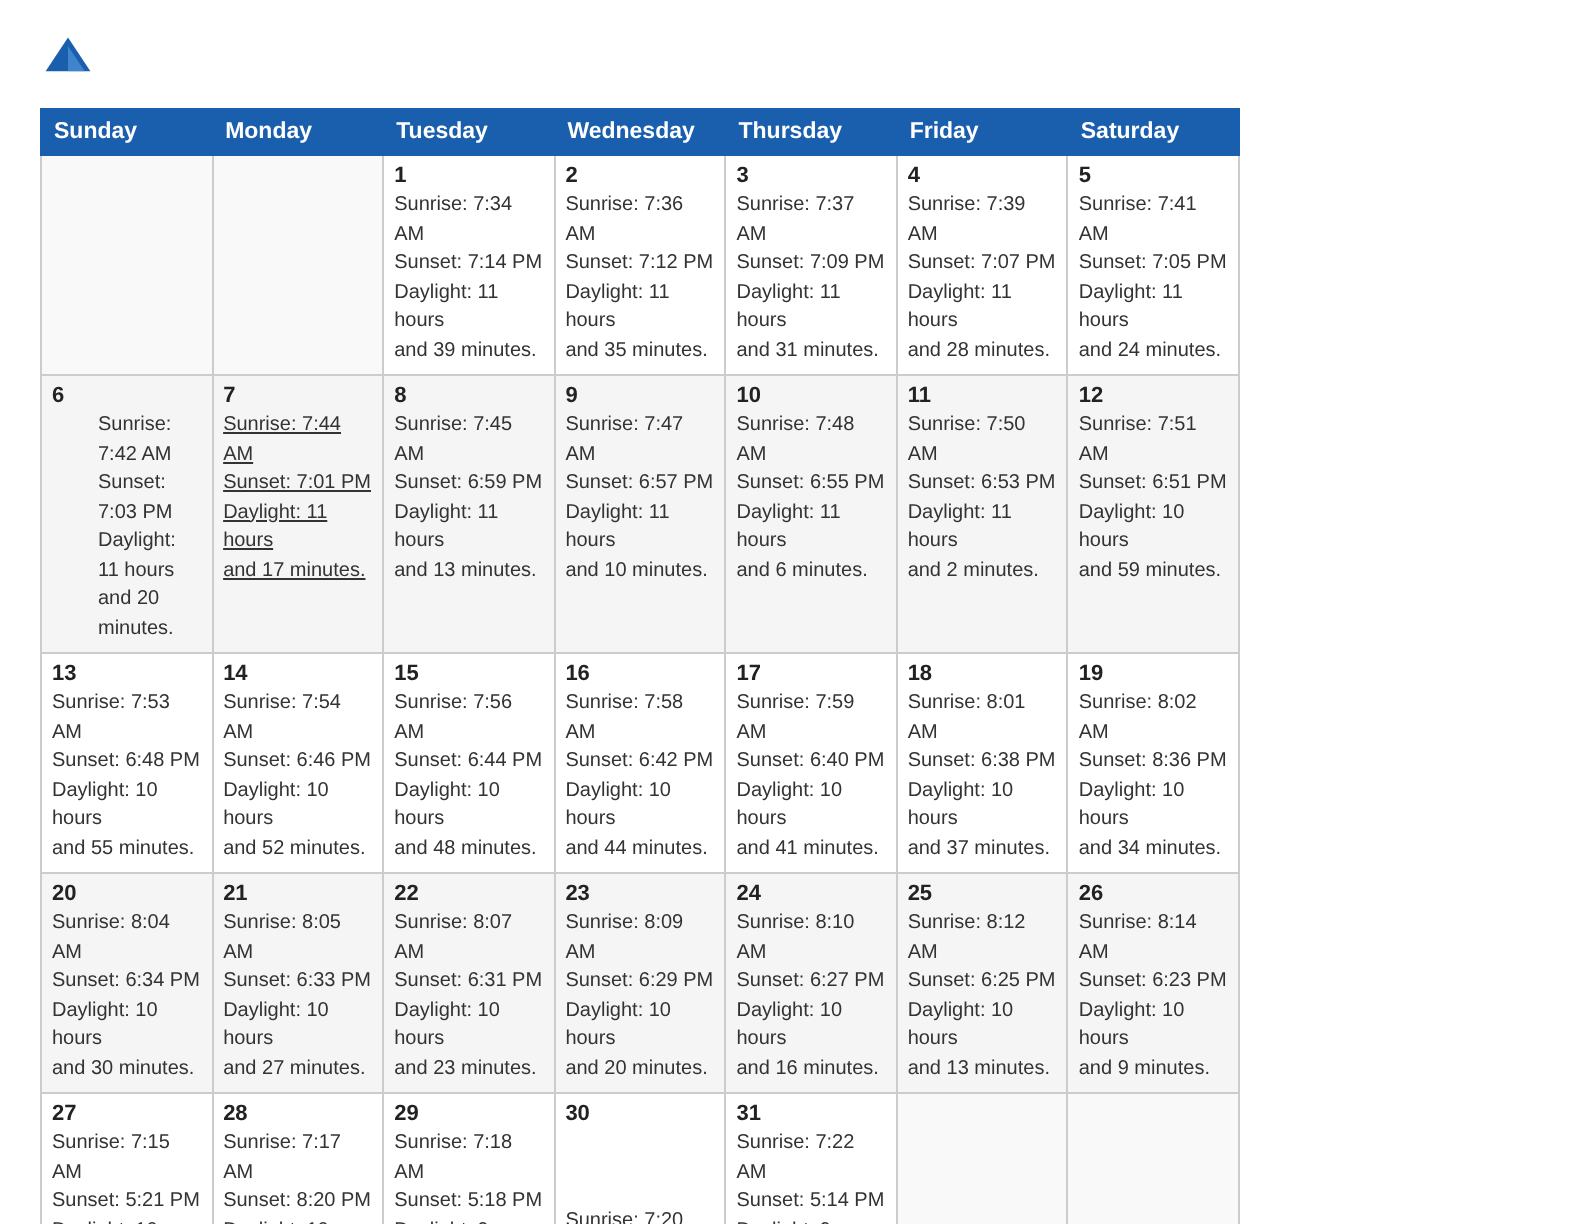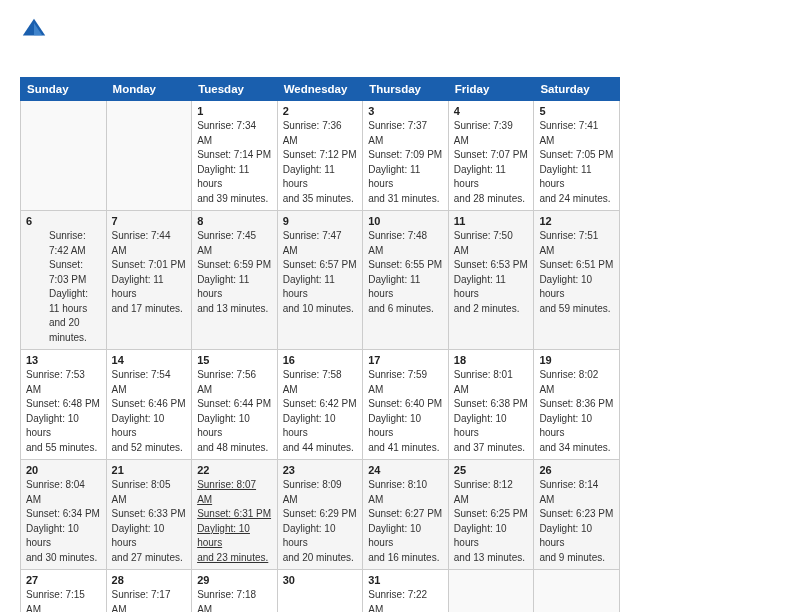--- a/index.html
+++ b/index.html
@@ -9,21 +9,20 @@
       width: 792px;
       height: 612px;
       overflow: hidden;
     }
     .page {
       width: 640px;
       height: 612px;
       padding: 16px 20px 12px 20px;
       display: flex;
       flex-direction: column;
-      gap: 23px;
     }
     .header {
       display: flex;
       justify-content: space-between;
       align-items: flex-start;
       margin-bottom: 10px;
     }
     .logo {
       display: flex;
       align-items: center;
@@ -173,21 +172,21 @@
         <tr>
           <td>
             <span class="day-number">6</span>
             <div class="day-info" style="white-space: pre-line; margin-left: 23px;">Sunrise: 7:42 AM
 Sunset: 7:03 PM
 Daylight: 11 hours
 and 20 minutes.</div>
           </td>
           <td>
             <span class="day-number">7</span>
-            <div class="day-info" style="white-space: pre-line;">Sunrise: 7:44 AM
+            <div class="day-info" style="white-space: pre-line; text-decoration: underline;">Sunrise: 7:44 AM
 Sunset: 7:01 PM
 Daylight: 11 hours
 and 17 minutes.</div>
           </td>
           <td>
             <span class="day-number">8</span>
             <div class="day-info" style="white-space: pre-line;">Sunrise: 7:45 AM
 Sunset: 6:59 PM
 Daylight: 11 hours
 and 13 minutes.</div>
@@ -282,21 +281,21 @@
           </td>
           <td>
             <span class="day-number">21</span>
             <div class="day-info" style="white-space: pre-line;">Sunrise: 8:05 AM
 Sunset: 6:33 PM
 Daylight: 10 hours
 and 27 minutes.</div>
           </td>
           <td>
             <span class="day-number">22</span>
-            <div class="day-info" style="white-space: pre-line; text-decoration: underline;">Sunrise: 8:07 AM
+            <div class="day-info" style="white-space: pre-line;">Sunrise: 8:07 AM
 Sunset: 6:31 PM
 Daylight: 10 hours
 and 23 minutes.</div>
           </td>
           <td>
             <span class="day-number">23</span>
             <div class="day-info" style="white-space: pre-line;">Sunrise: 8:09 AM
 Sunset: 6:29 PM
 Daylight: 10 hours
 and 20 minutes.</div>

